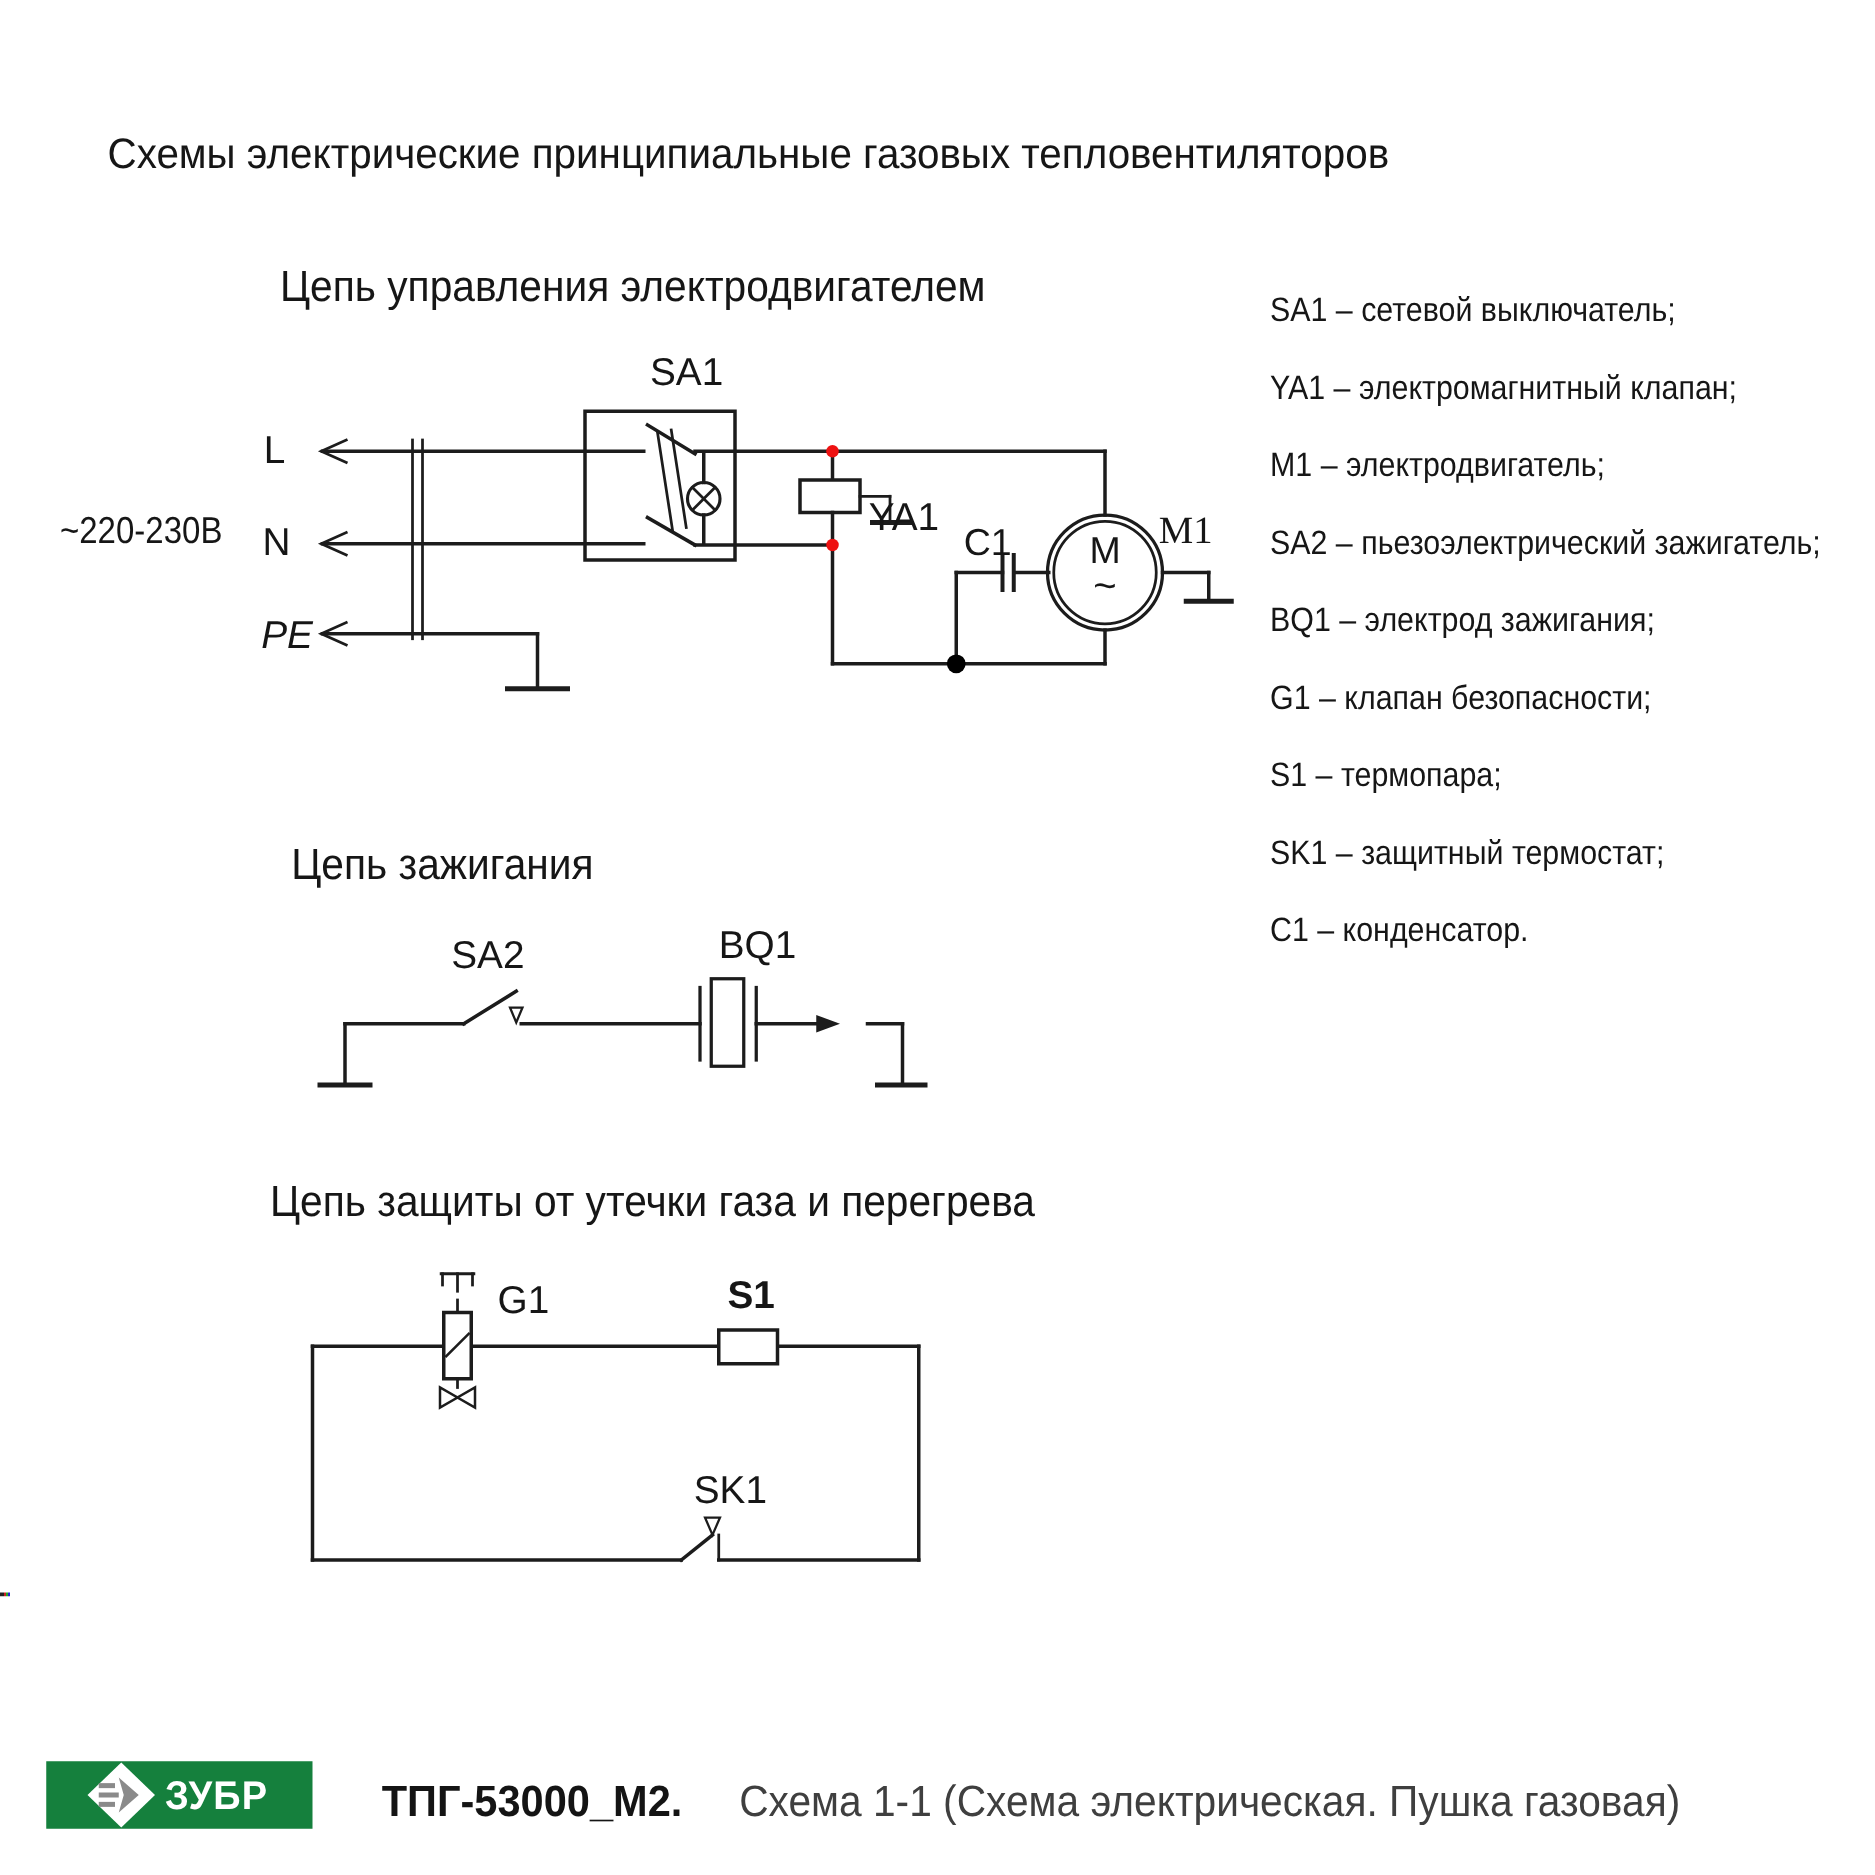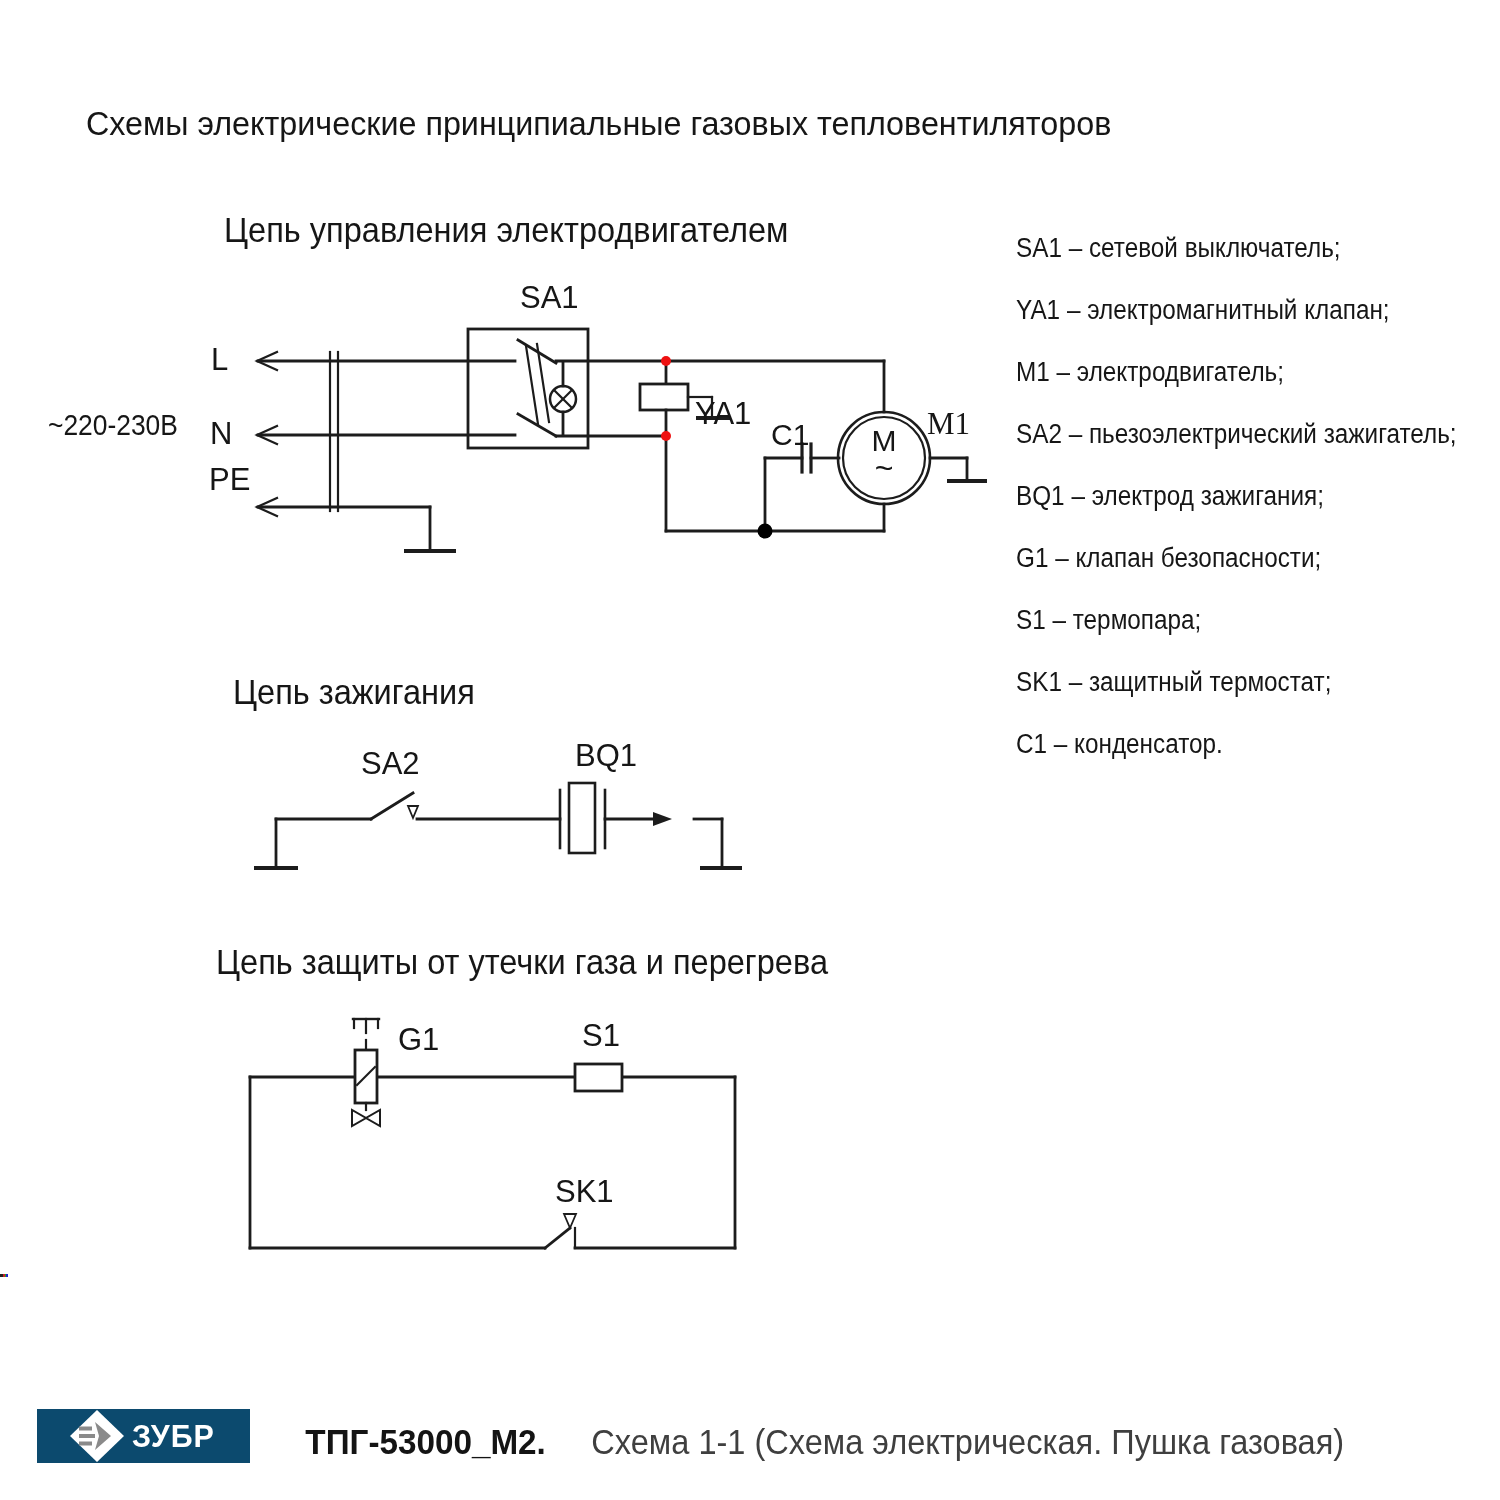--- a/index.html
+++ b/index.html
@@ -10,21 +10,21 @@
   .title-main{font-size:34px;transform:scaleX(0.95);transform-origin:left top;}
   .title-sect{font-size:35px;transform:scaleX(0.93);transform-origin:left top;}
   .lbl{font-size:31px;}
   .lbl-sm{font-size:30px;}
   .voltage{font-size:30px;transform:scaleX(0.88);transform-origin:left top;}
   .legend{position:absolute;left:1016px;top:217px;}
   .legend-item{font-size:27px;line-height:62px;color:#161616;transform:scaleX(0.9);transform-origin:left center;white-space:nowrap;}
   .motor-letter{width:42px;text-align:center;font-size:30px;}
   .motor-ac{width:42px;text-align:center;font-size:32px;}
   svg{position:absolute;left:0;top:0;}
-  .footer-bar{position:absolute;left:37px;top:1409px;width:213px;height:54px;background:#0c4a6e;}
+  .footer-bar{position:absolute;left:37px;top:1409px;width:213px;height:54px;background:#15803d;}
   .brand{position:absolute;left:95px;top:9px;font-size:32px;font-weight:700;color:#ffffff;letter-spacing:1px;transform:scaleX(0.95);transform-origin:left top;}
   .footer-text{position:absolute;left:299px;top:1422px;display:flex;align-items:baseline;gap:11px;}
   .footer-model{font-size:35px;font-weight:700;color:#141414;transform:scaleX(0.95);transform-origin:left baseline;}
   .footer-caption{font-size:35px;font-weight:400;color:#3f3f3f;transform:scaleX(0.93);transform-origin:left baseline;}
   .edge-artifact{position:absolute;left:0;top:1274px;width:8px;height:3px;
     background:linear-gradient(to right,#222 0 40%,#c22 40% 60%,#2a2 60% 80%,#22c 80% 100%);}
 </style>
 </head>
 <body>
 
@@ -173,35 +173,35 @@
       </g>
     </g>
   </svg>
 
   <div class="abs gost title-main" style="left:86px;top:104px;">Схемы электрические принципиальные газовых тепловентиляторов</div>
 
   <div class="abs gost title-sect" style="left:224px;top:210px;">Цепь управления электродвигателем</div>
   <div class="abs gost voltage" style="left:48px;top:408px;">~220-230В</div>
   <div class="abs gost lbl" style="left:211px;top:342px;">L</div>
   <div class="abs gost lbl" style="left:210px;top:416px;">N</div>
-  <div class="abs gost lbl" style="left:209px;top:462px;">PE</div>
+  <div class="abs gost lbl" style="left:209px;top:490px;font-style:italic;">PE</div>
   <div class="abs gost lbl" style="left:520px;top:280px;">SA1</div>
   <div class="abs gost lbl" style="left:695px;top:356px;margin-top:40px;">YA1</div>
   <div class="abs gost lbl-sm" style="left:771px;top:418px;text-align:center;">C1</div>
   <div class="abs gost lbl" style="left:927px;top:406px;font-family:Liberation Serif, serif;">M1</div>
   <div class="abs gost motor-letter" style="left:863px;top:424px;">М</div>
   <div class="abs gost motor-ac" style="left:863px;top:450px;">~</div>
 
   <div class="abs gost title-sect" style="left:233px;top:672px;">Цепь зажигания</div>
   <div class="abs gost lbl" style="left:361px;top:746px;">SA2</div>
   <div class="abs gost lbl" style="left:575px;top:738px;">BQ1</div>
 
   <div class="abs gost title-sect" style="left:216px;top:942px;">Цепь защиты от утечки газа и перегрева</div>
   <div class="abs gost lbl" style="left:398px;top:1022px;">G1</div>
-  <div class="abs gost lbl" style="left:582px;top:1018px;">S1</div>
+  <div class="abs gost lbl" style="left:582px;top:1018px;font-weight:bold;">S1</div>
   <div class="abs gost lbl" style="left:555px;top:1174px;">SK1</div>
 
   <div class="legend">
     <div class="legend-item">SA1 – сетевой выключатель;</div>
     <div class="legend-item">YA1 – электромагнитный клапан;</div>
     <div class="legend-item">M1 – электродвигатель;</div>
     <div class="legend-item">SA2 – пьезоэлектрический зажигатель;</div>
     <div class="legend-item">BQ1 – электрод зажигания;</div>
     <div class="legend-item">G1 – клапан безопасности;</div>
     <div class="legend-item">S1 – термопара;</div>

